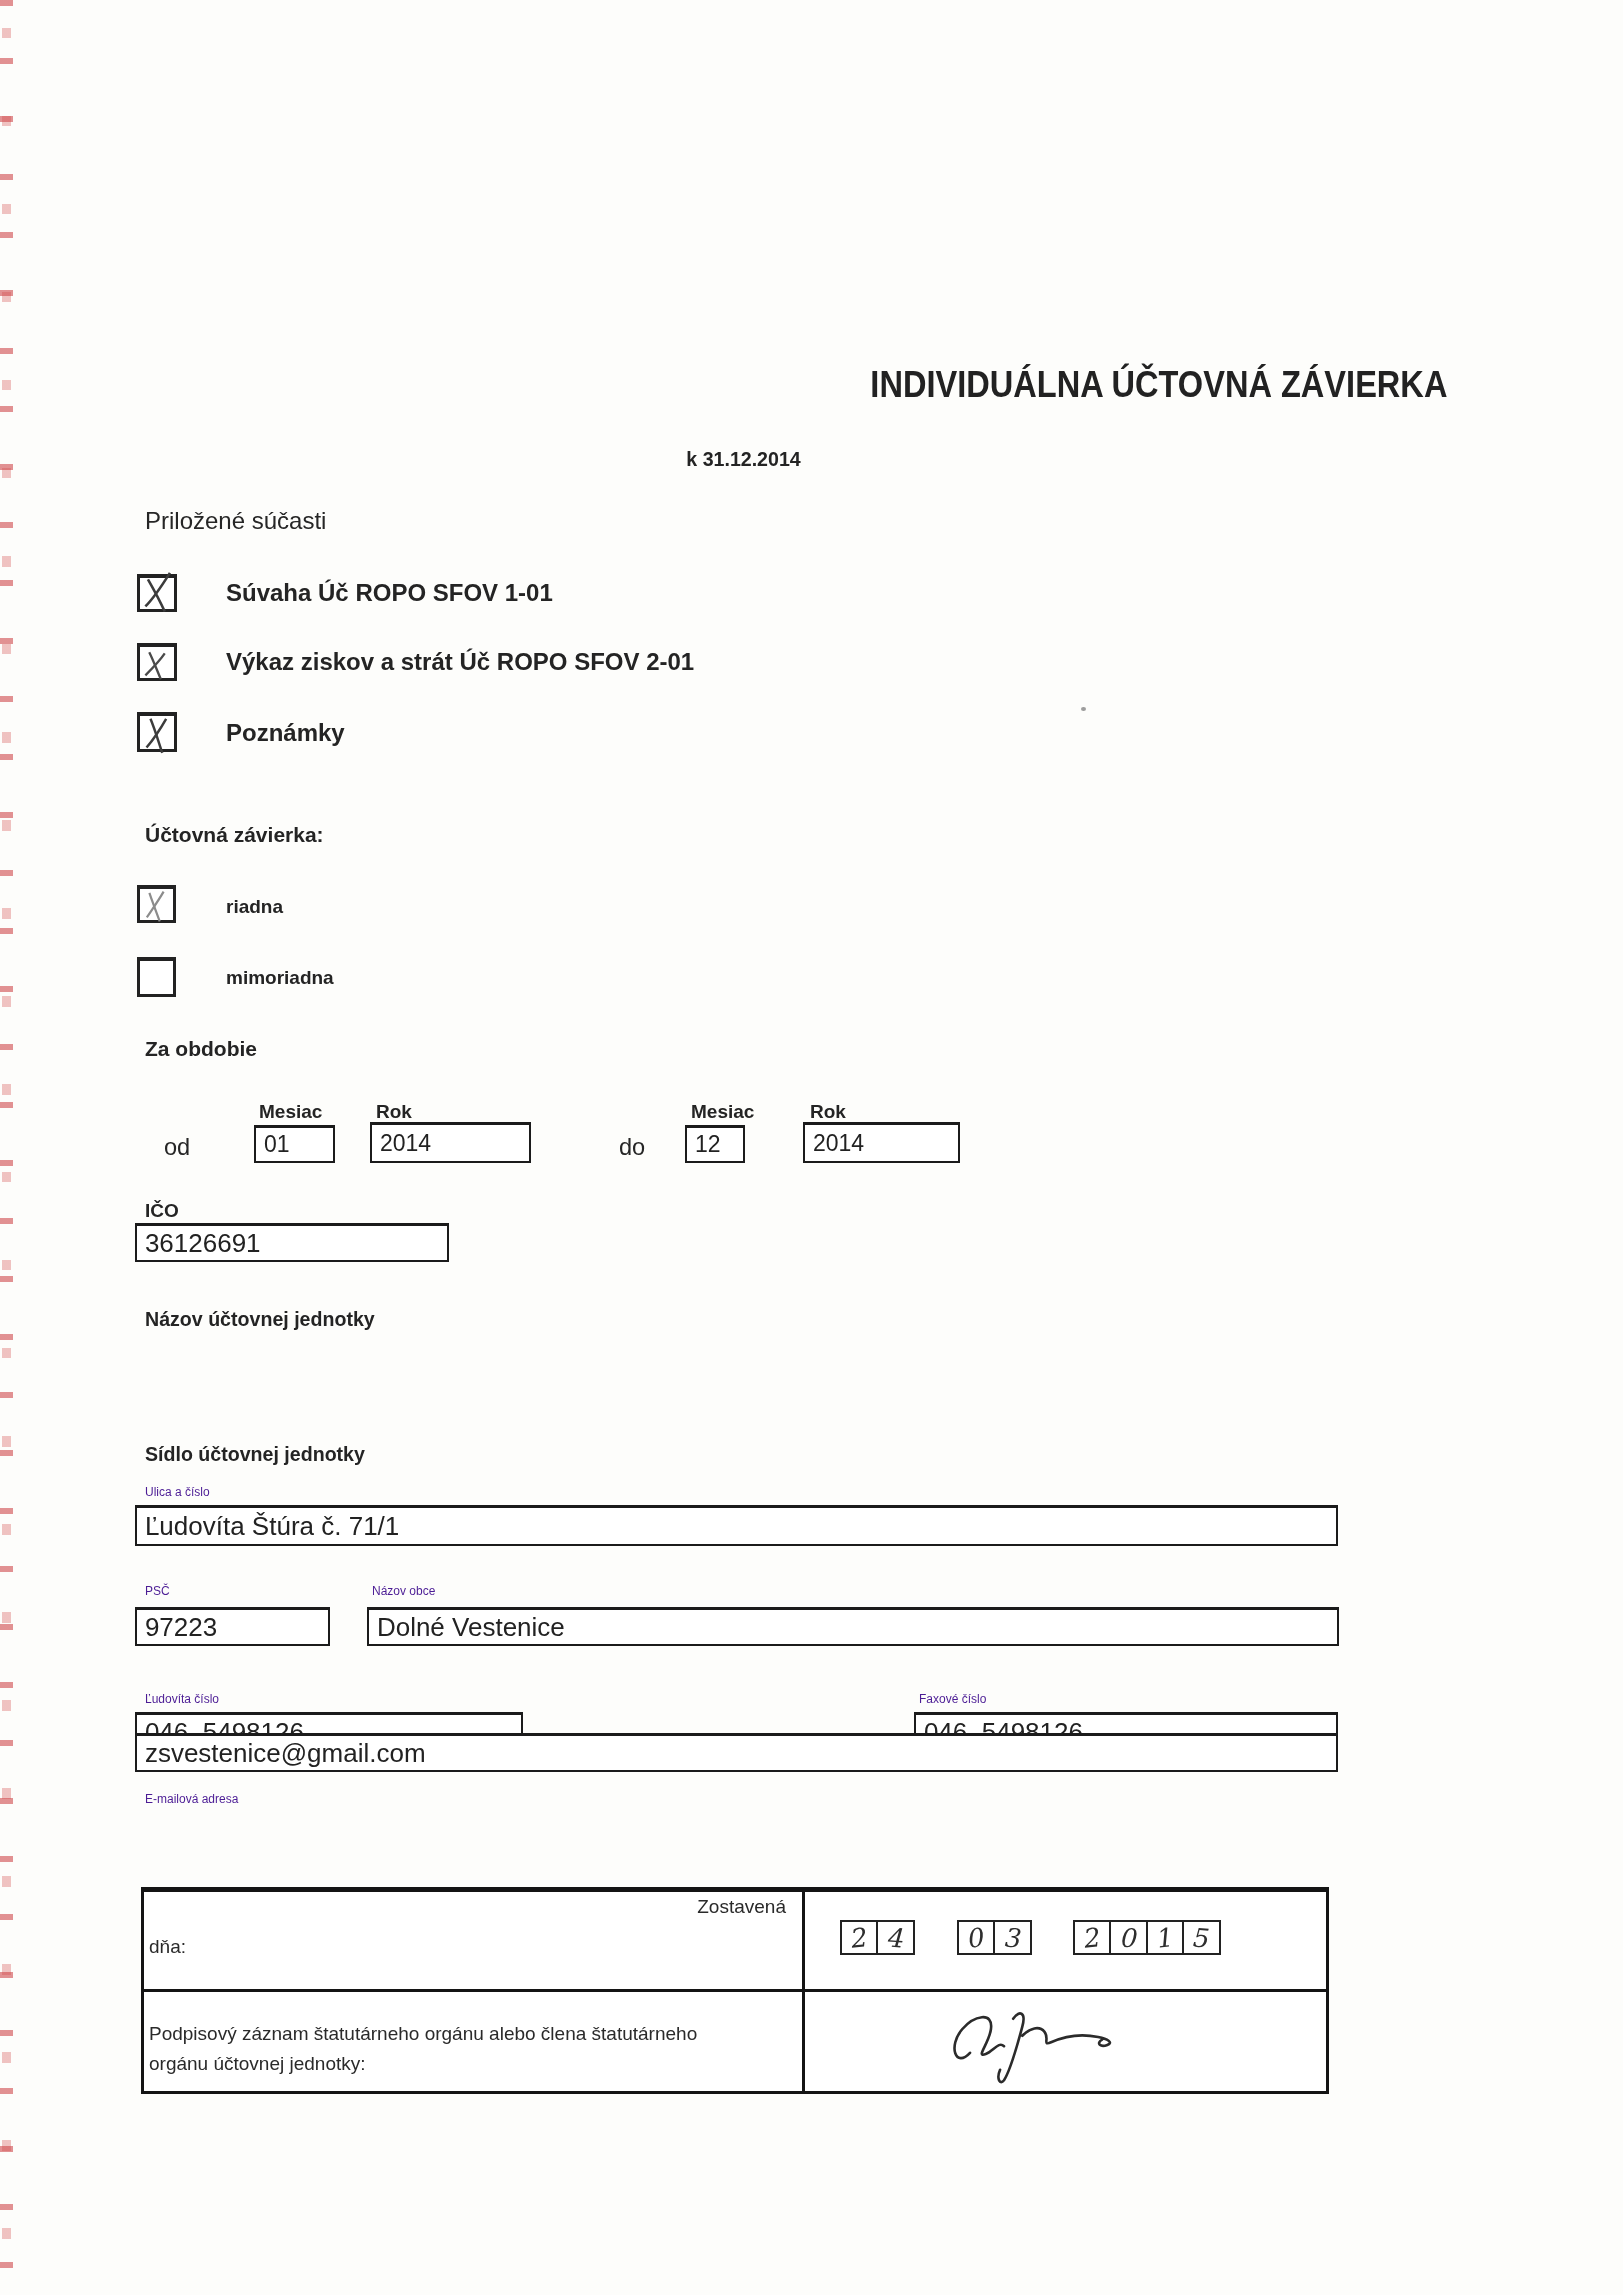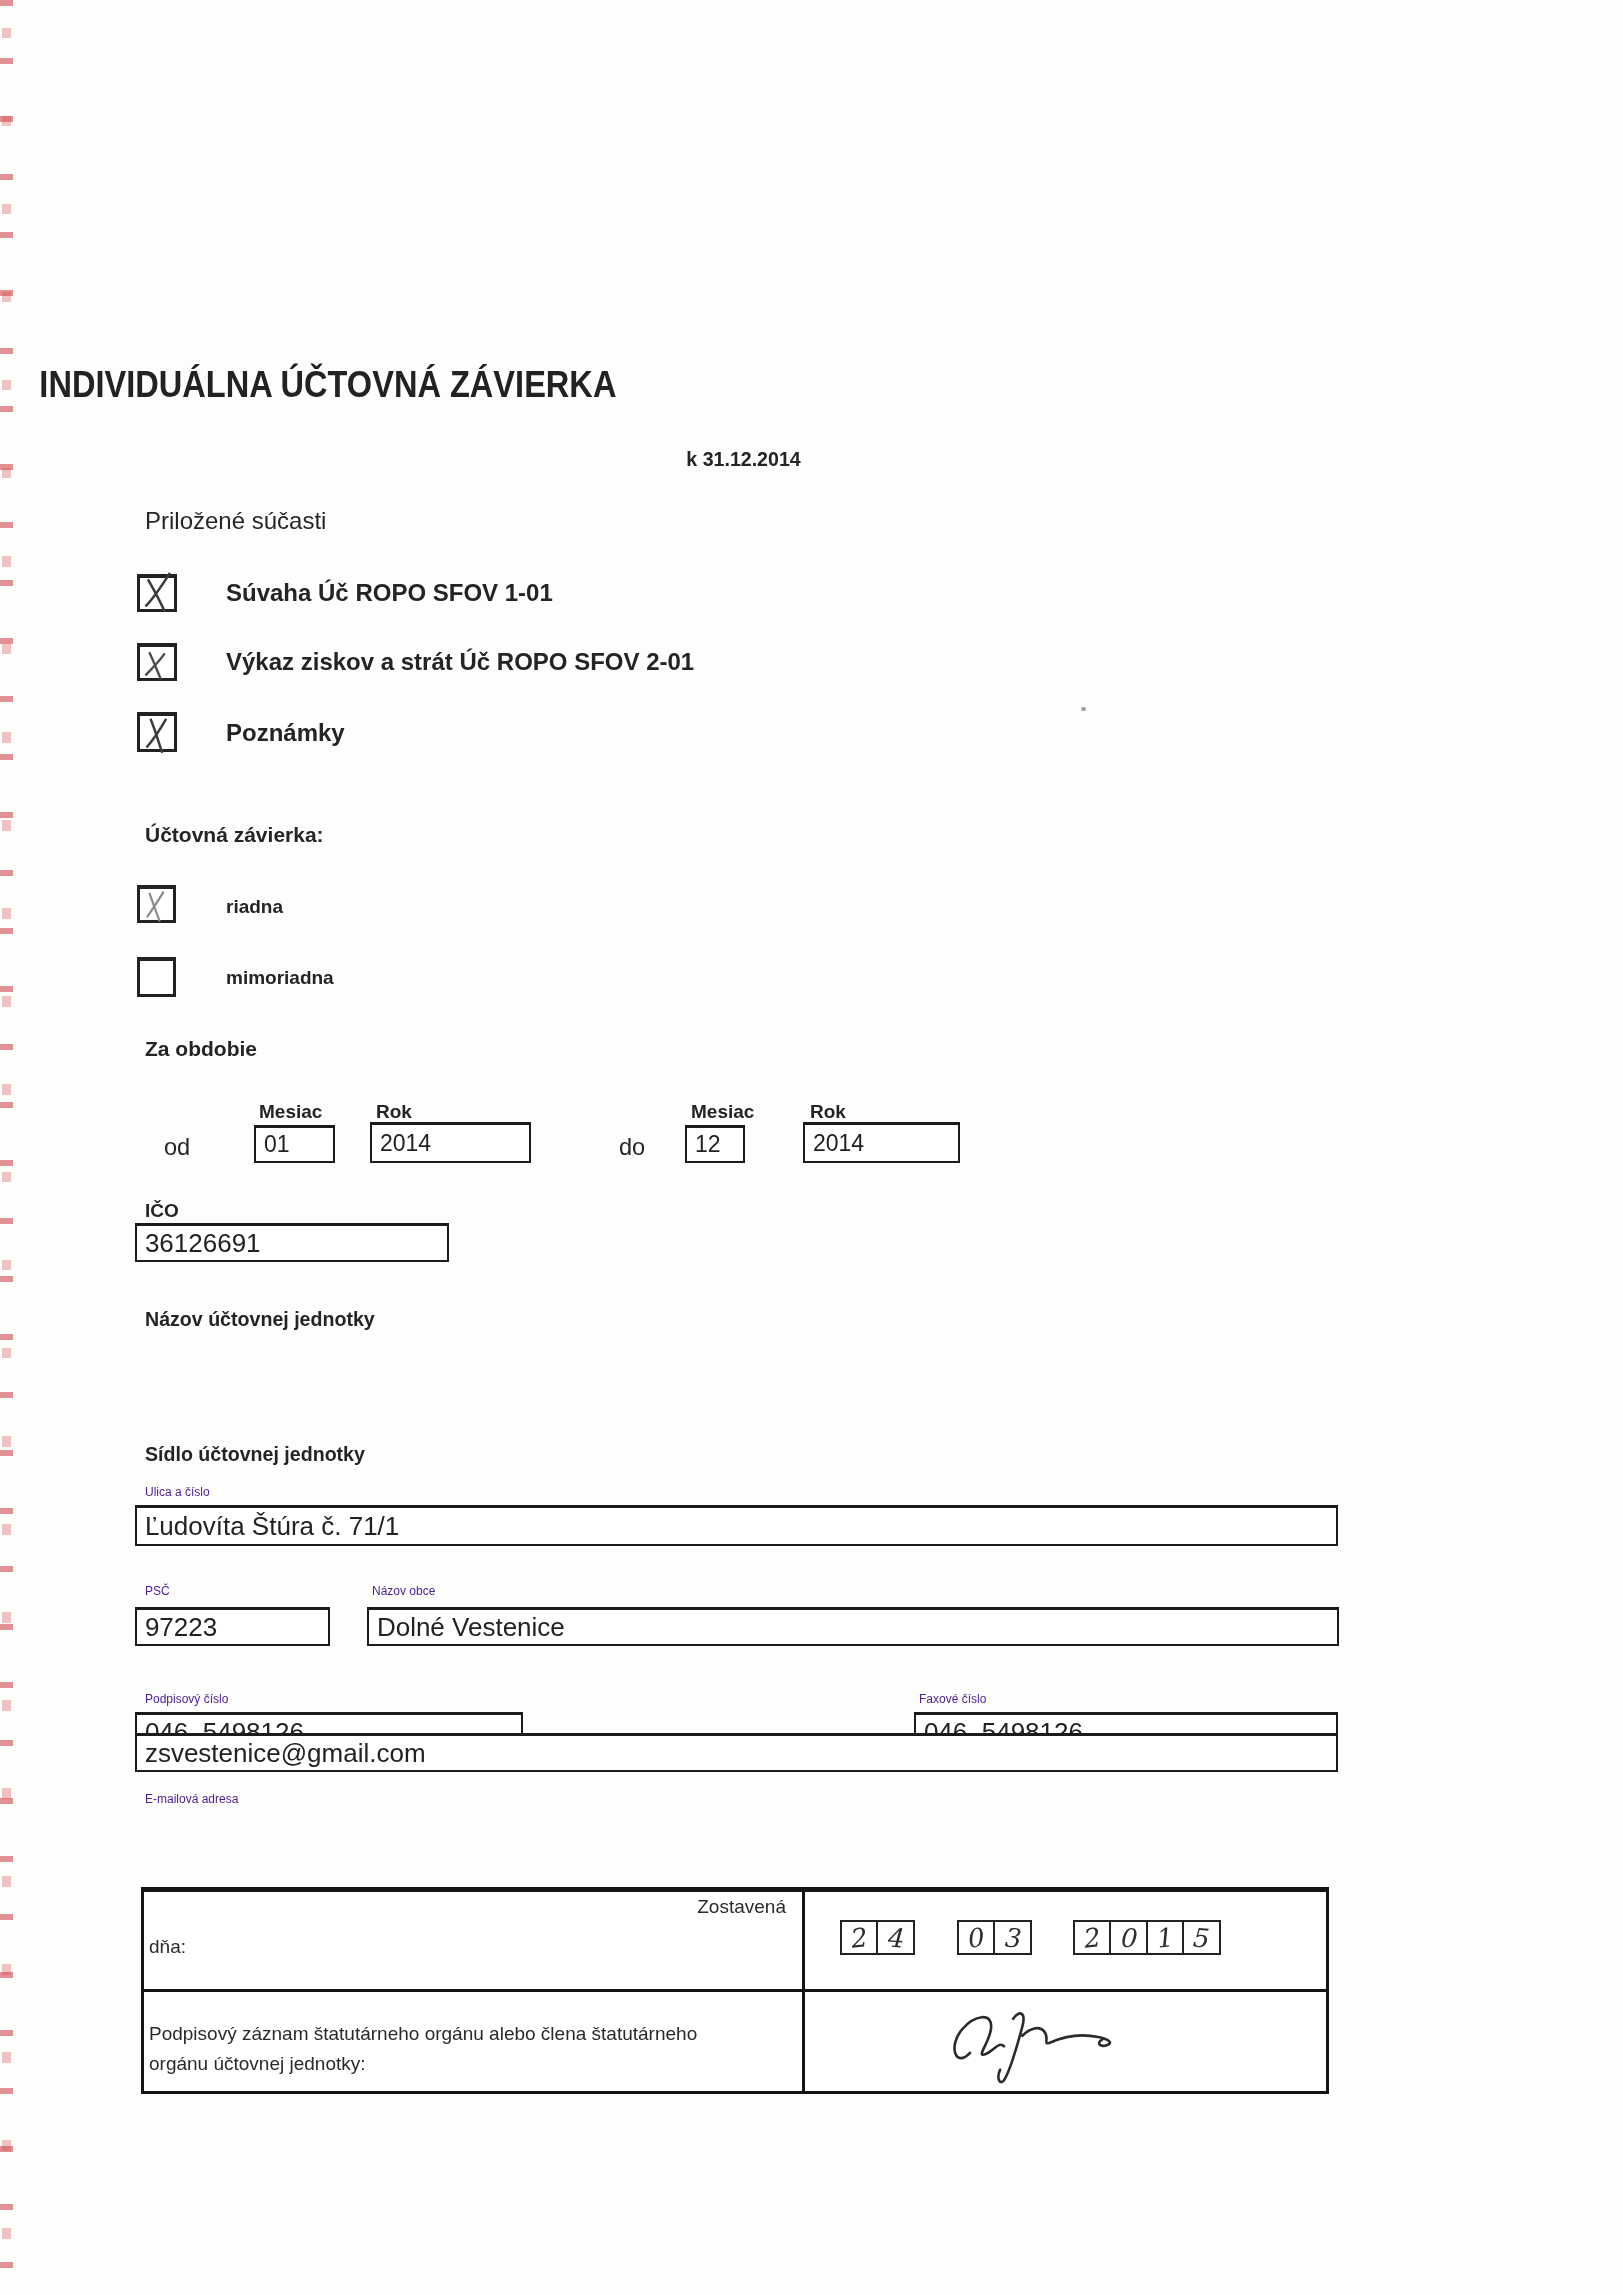--- a/index.html
+++ b/index.html
@@ -12,21 +12,21 @@
     overflow:hidden;
   }
   .abs{position:absolute;}
   
   .edge-strip{position:absolute;left:0;top:0;width:13px;height:100%;
     background:repeating-linear-gradient(180deg, rgba(198,38,42,.50) 0 6.5px, rgba(198,38,42,0) 6.5px 58px);}
   .edge-strip2{position:absolute;left:2px;top:27.5px;width:8.5px;height:100%;
     background:repeating-linear-gradient(180deg, rgba(210,70,70,.32) 0 10.5px, rgba(210,70,70,0) 10.5px 88px);}
   .speck{position:absolute;width:4.6px;height:3.9px;border-radius:50%;background:#6a6a6a;opacity:.65;}
   
-  .title-wrap{left:0;top:364px;width:1487px;text-align:left;}
+  .title-wrap{left:0;top:364px;width:1487px;text-align:right;}
   .title-wrap span{display:inline-block;font-weight:bold;font-size:37px;letter-spacing:0px;
     transform:scaleX(.88);transform-origin:center;white-space:nowrap;color:#222;}
   .subtitle-wrap{left:0;top:448px;width:1487px;text-align:center;font-weight:bold;font-size:19.6px;color:#242424;}
   .h-reg36{font-size:24px;color:#262626;}
   .h-bold32{font-weight:bold;font-size:21px;color:#242424;}
   .lab-bold29{font-weight:bold;font-size:19px;color:#242424;}
   .lab-reg28{font-size:12px;color:#4c1d95;}
   .lab-bold30{font-weight:bold;font-size:19.6px;color:#242424;}
   .cb-label{font-weight:bold;font-size:24px;color:#242424;white-space:nowrap;}
   .opt-label{font-weight:bold;font-size:19px;color:#242424;}
@@ -149,21 +149,21 @@
 
   <div class="abs lab-reg28" style="left:145px;top:1584px;">PSČ</div>
   <div class="abs fbox" style="left:135px;top:1607px;width:195px;height:39px;">
     <span class="val">97223</span>
   </div>
   <div class="abs lab-reg28" style="left:372px;top:1584px;">Názov obce</div>
   <div class="abs fbox" style="left:367px;top:1607px;width:972px;height:39px;">
     <span class="val">Dolné Vestenice</span>
   </div>
 
-  <div class="abs lab-reg28" style="left:145px;top:1692px;">Podpisový číslo</div>
+  <div class="abs lab-reg28" style="left:145px;top:1692px;">Ľudovíta číslo</div>
   <div class="abs fbox" style="left:135px;top:1712px;width:388px;height:39px;">
     <span class="val">046  5498126</span>
   </div>
   <div class="abs lab-reg28" style="left:919px;top:1692px;">Faxové číslo</div>
   <div class="abs fbox" style="left:914px;top:1712px;width:424px;height:39px;">
     <span class="val">046  5498126</span>
   </div>
 
   <div class="abs lab-reg28" style="left:145px;top:1792px;">E-mailová adresa</div>
   <div class="abs fbox" style="left:135px;top:1733px;width:1203px;height:39px;">

